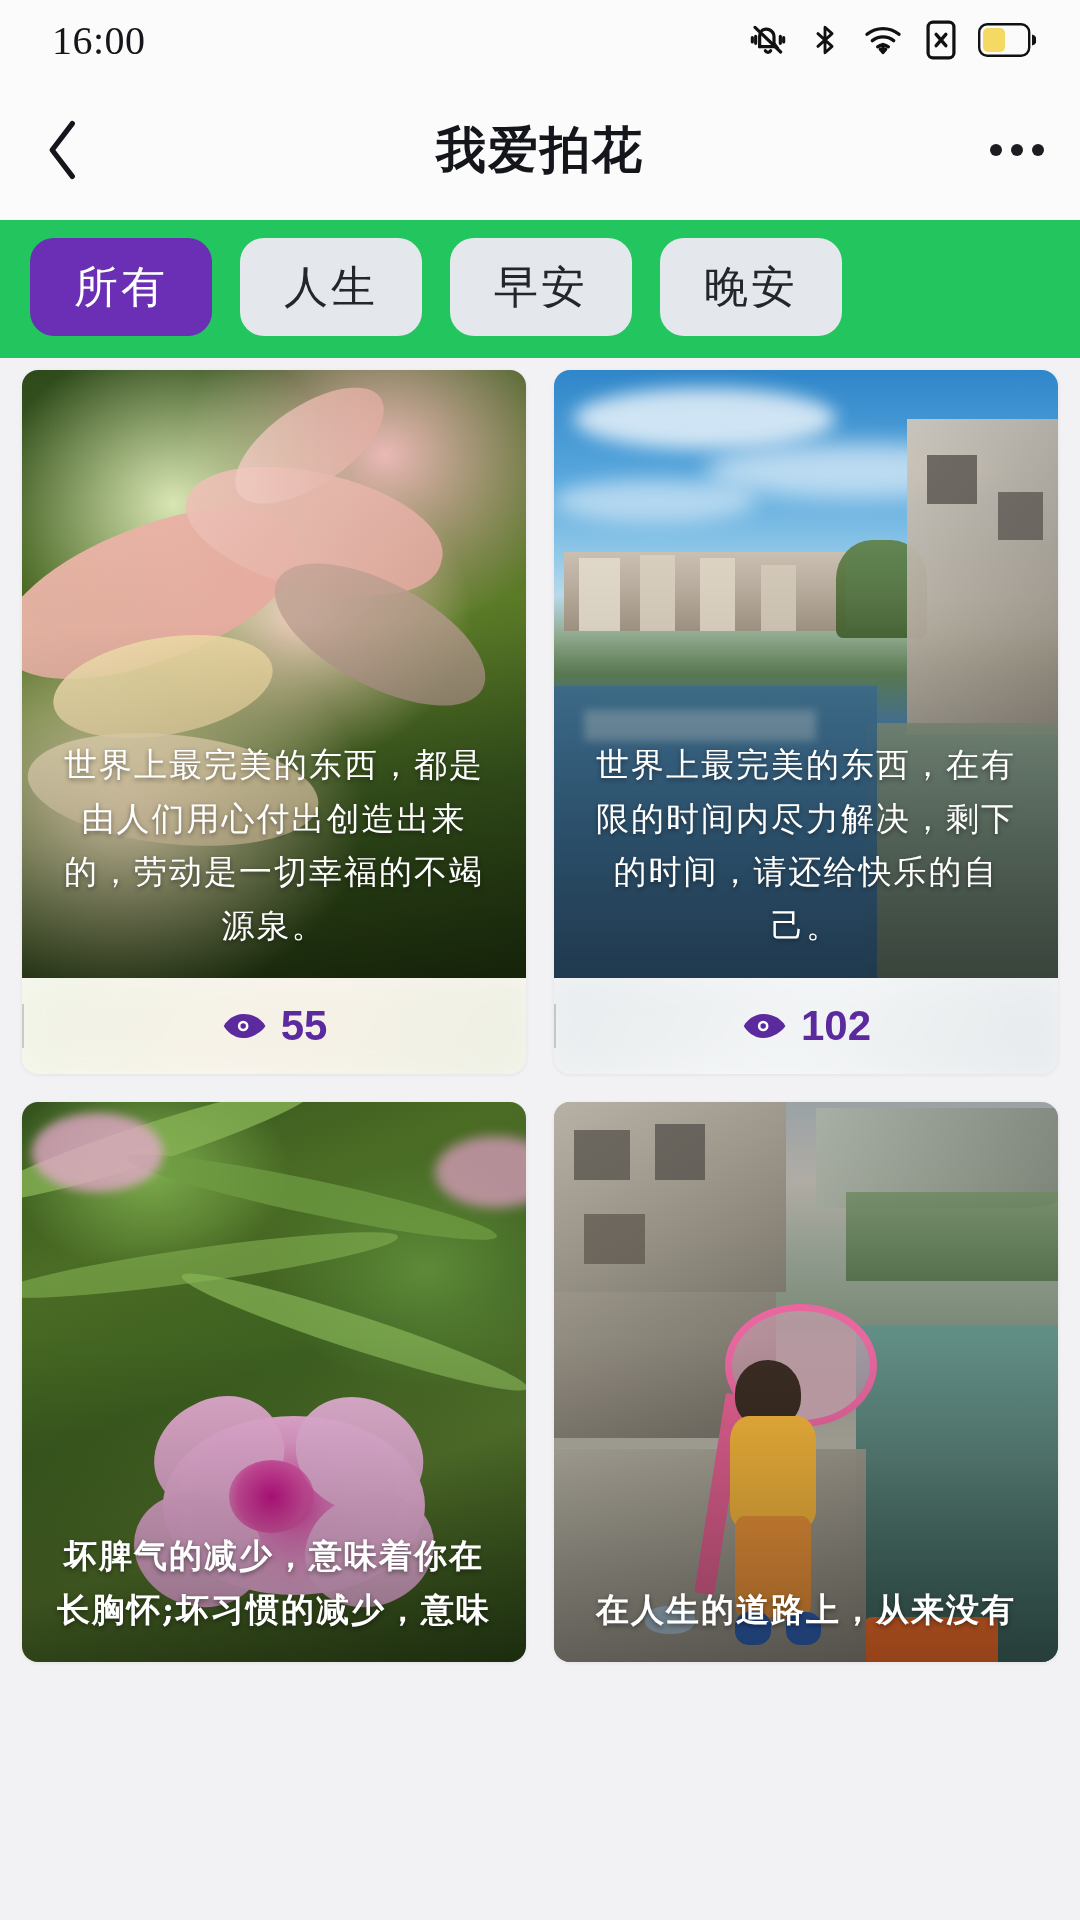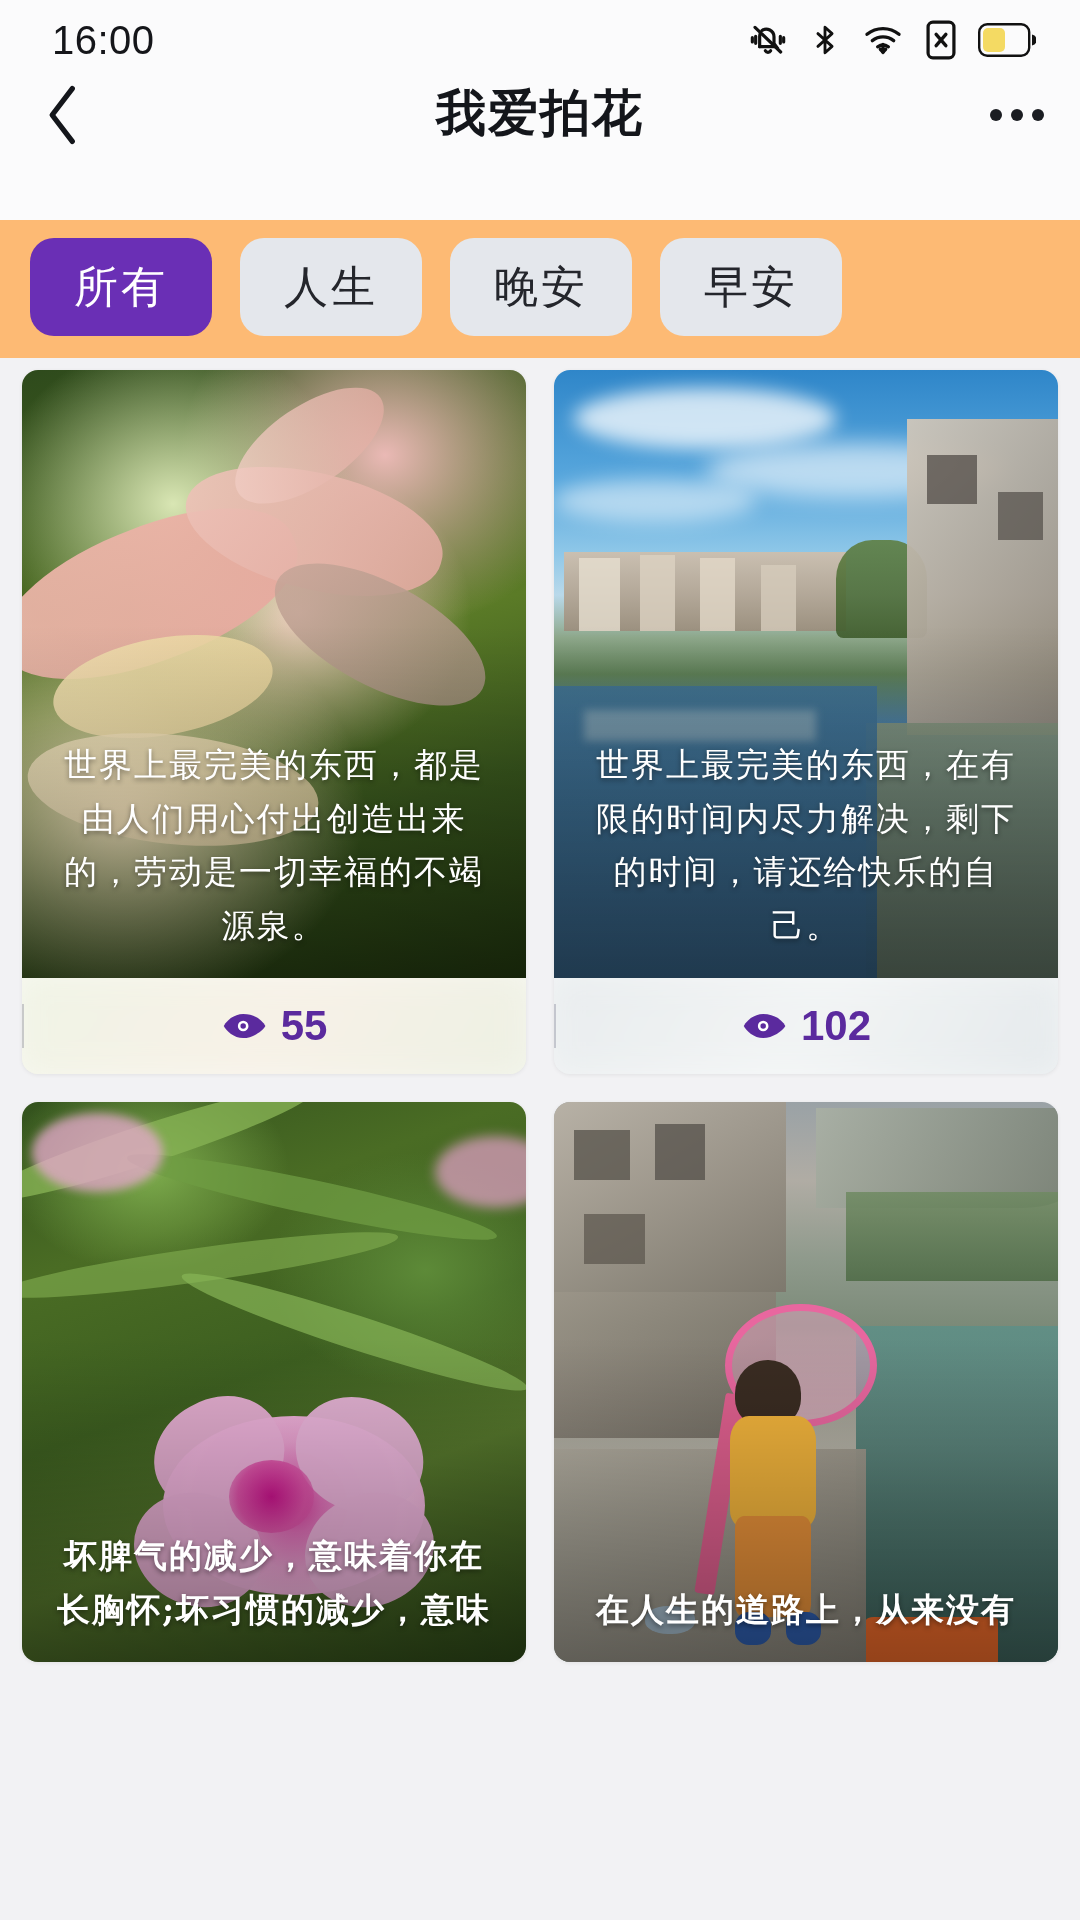--- a/index.html
+++ b/index.html
@@ -7,47 +7,48 @@
   body {
     font-family:"Liberation Sans","DejaVu Sans",sans-serif;
     background:#f2f2f4;
   }
 
   
   .statusbar{
     height:80px; background:#fbfbfc;
     display:flex; align-items:center; justify-content:space-between;
     padding:0 44px 0 52px;
+    font-family:Liberation Serif, serif;
   }
   .clock{ font-size:40px; color:#15161a; letter-spacing:.5px; }
   .sysicons{ display:flex; align-items:center; gap:20px; }
   .sysicons svg{ display:block; }
 
   
   .header{
     height:140px; background:#fbfbfc;
-    display:flex; padding:0 28px;
+    display:flex; align-items:center; padding:0 28px;
     position:relative;
   }
   .back{ width:70px; height:70px; display:flex; align-items:center; justify-content:center; }
   .title{
     position:absolute; left:0; right:0; text-align:center;
     font-size:50px; font-weight:700; color:#14161b; letter-spacing:2px;
     pointer-events:none;
   }
   .more{
     margin-left:auto; width:70px; height:70px;
     display:flex; align-items:center; justify-content:center; gap:9px;
     z-index:2;
   }
   .more i{ width:12px;height:12px;border-radius:50%;background:#1b1d22;display:block; }
 
   
   .tabswrap{
-    background:#fdba74; padding:18px 0 22px 0; overflow:hidden;
+    background:#22c55e; padding:18px 0 22px 0; overflow:hidden;
   }
   .tabs{ display:flex; gap:28px; padding-left:30px; }
   .tab{
     flex:0 0 auto;
     min-width:182px; height:98px;
     border-radius:24px; background:#e4e7ec;
     display:flex; align-items:center; justify-content:center;
     font-size:44px; color:#24262c; letter-spacing:3px;
   }
   .tab.active{ background:#6a2fb5; color:#fff; }
@@ -161,24 +162,24 @@
 
 <div class="tabswrap">
   <div class="tabs">
     <div class="tab active">
         <span>所有</span>
       </div>
     <div class="tab">
         <span>人生</span>
       </div>
     <div class="tab">
+        <span>早安</span>
+      </div>
+    <div class="tab">
         <span>晚安</span>
-      </div>
-    <div class="tab">
-        <span>早安</span>
       </div>
 
   </div>
 </div>
 
 <div class="grid">
 
   <div class="card">
     <div class="photo">
       <div class="bg" style="background:

